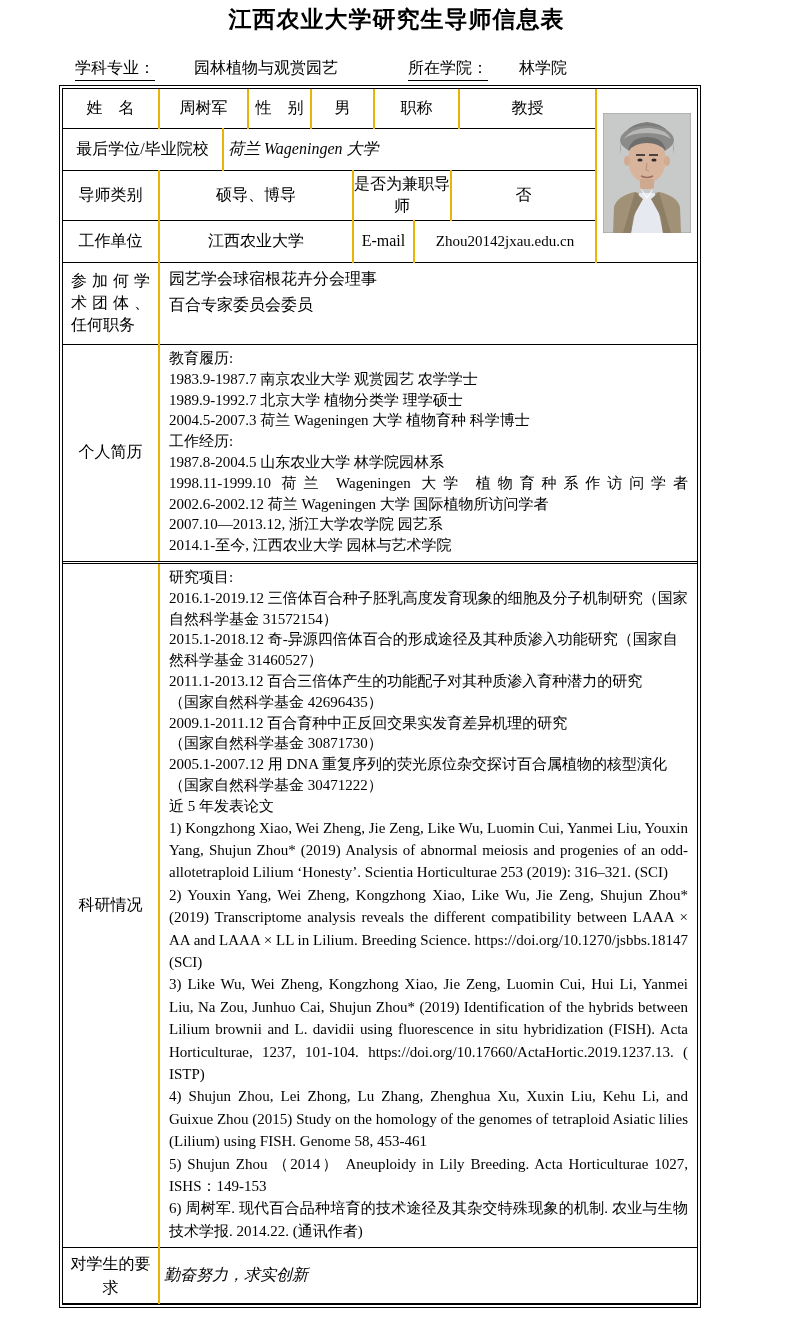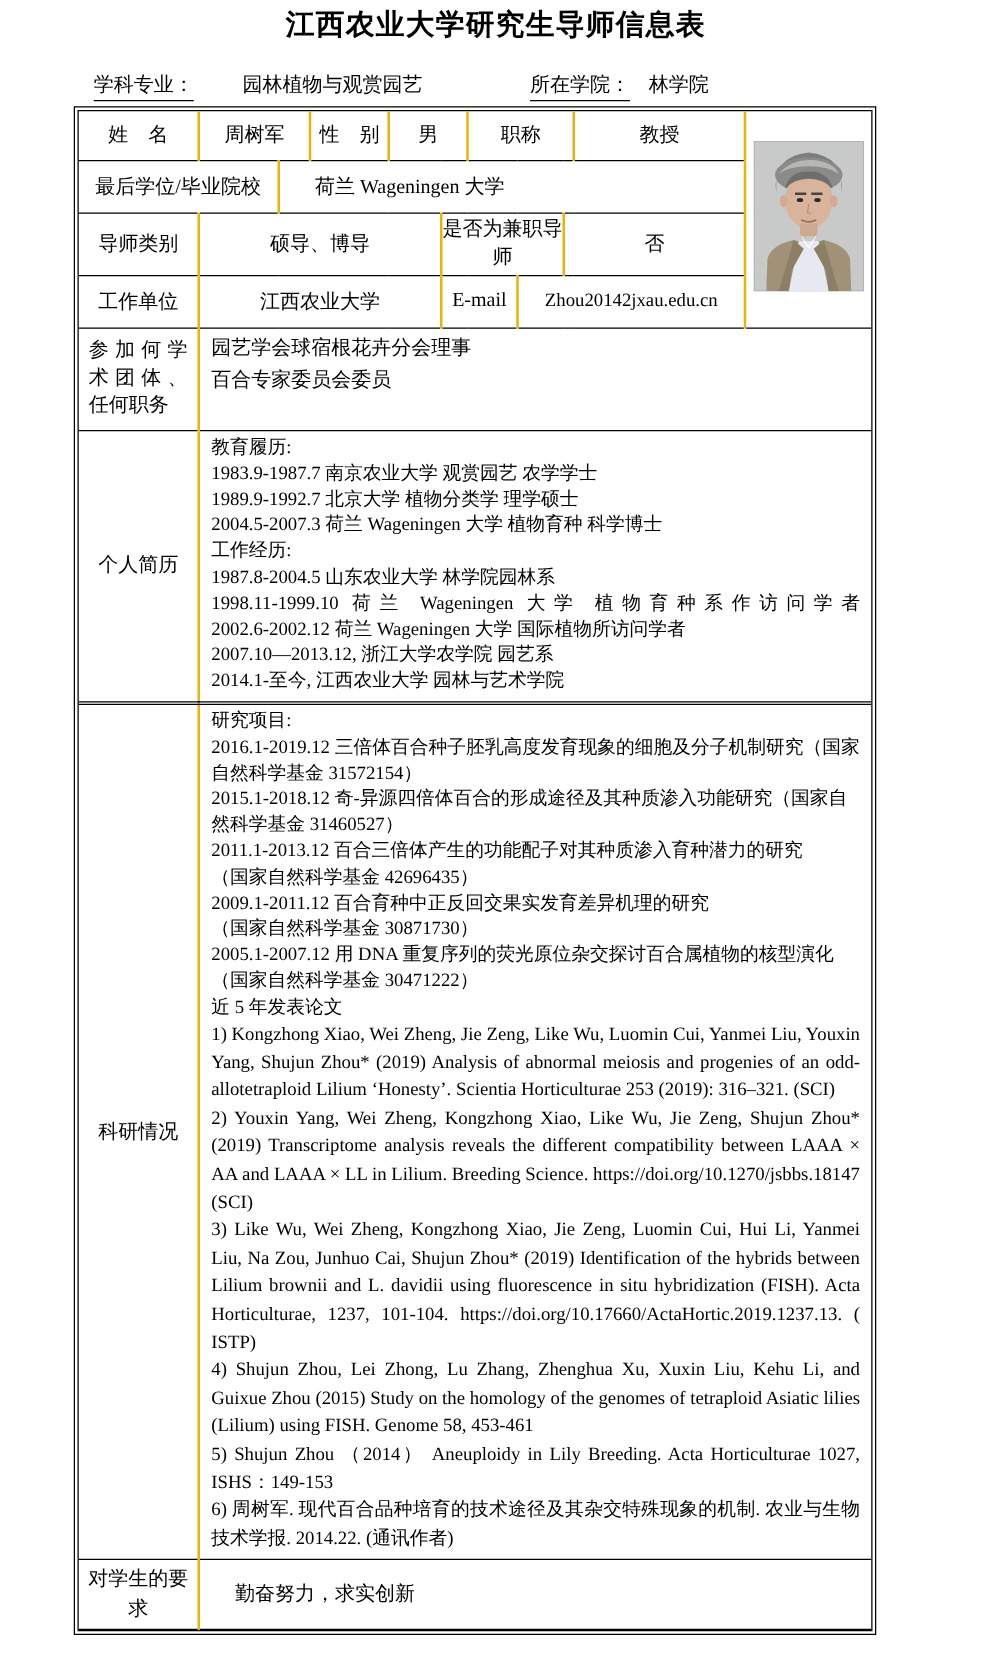--- a/index.html
+++ b/index.html
@@ -11,42 +11,42 @@
   .head-line .hl{position:absolute;font-weight:normal;border-bottom:1px solid #000;padding-bottom:1px;}
   .head-line .hv{position:absolute;}
   .wrap{position:absolute;top:85px;left:59px;width:634px;border:4px double #000;background:#fff;}
   table{border-collapse:collapse;table-layout:fixed;width:634px;}
   td{border-right:2px solid #eab308;border-bottom:1px solid #000;padding:0;
      vertical-align:middle;font-size:16px;overflow:hidden;}
   td.nor{border-right:none;}
   td.nob{border-bottom:none;}
   .lab{text-align:center;}
   .ctr{text-align:center;}
-  .lft{padding-left:28px;}
+  .lft{padding-left:4px;font-style:italic;}
   .lab-wrap{text-align:justify;padding:0 8px;line-height:22px;}
   .content{padding:3px 9px 5px 9px;vertical-align:top;}
   .resume-line,.proj-line{font-size:15px;line-height:20.8px;}
   .resume-list div:nth-child(7){text-align:justify;text-align-last:justify;}
   .pub{font-size:15px;line-height:22.4px;text-align:justify;margin:0;}
   .societies div{font-size:16px;line-height:26px;}
   .photo-cell{vertical-align:middle;text-align:center;}
   .sec2{border-top:3px double #000;}
   .email-val{font-size:15px;margin-left:33px;}
 </style>
 </head>
 <body>
 
 <div class="page">
 
   <div class="doc-title">江西农业大学研究生导师信息表</div>
 
   <div class="head-line">
     <span class="hl" style="left:75px;">学科专业：</span>
     <span class="hv" style="left:194px;">园林植物与观赏园艺</span>
-    <span class="hl" style="left:424px;">所在学院：</span>
+    <span class="hl" style="left:408px;">所在学院：</span>
     <span class="hv" style="left:519px;">林学院</span>
   </div>
 
   <div class="wrap">
 
     <table>
       <colgroup>
         <col style="width:96px">
           <col style="width:64px">
           <col style="width:25px">

